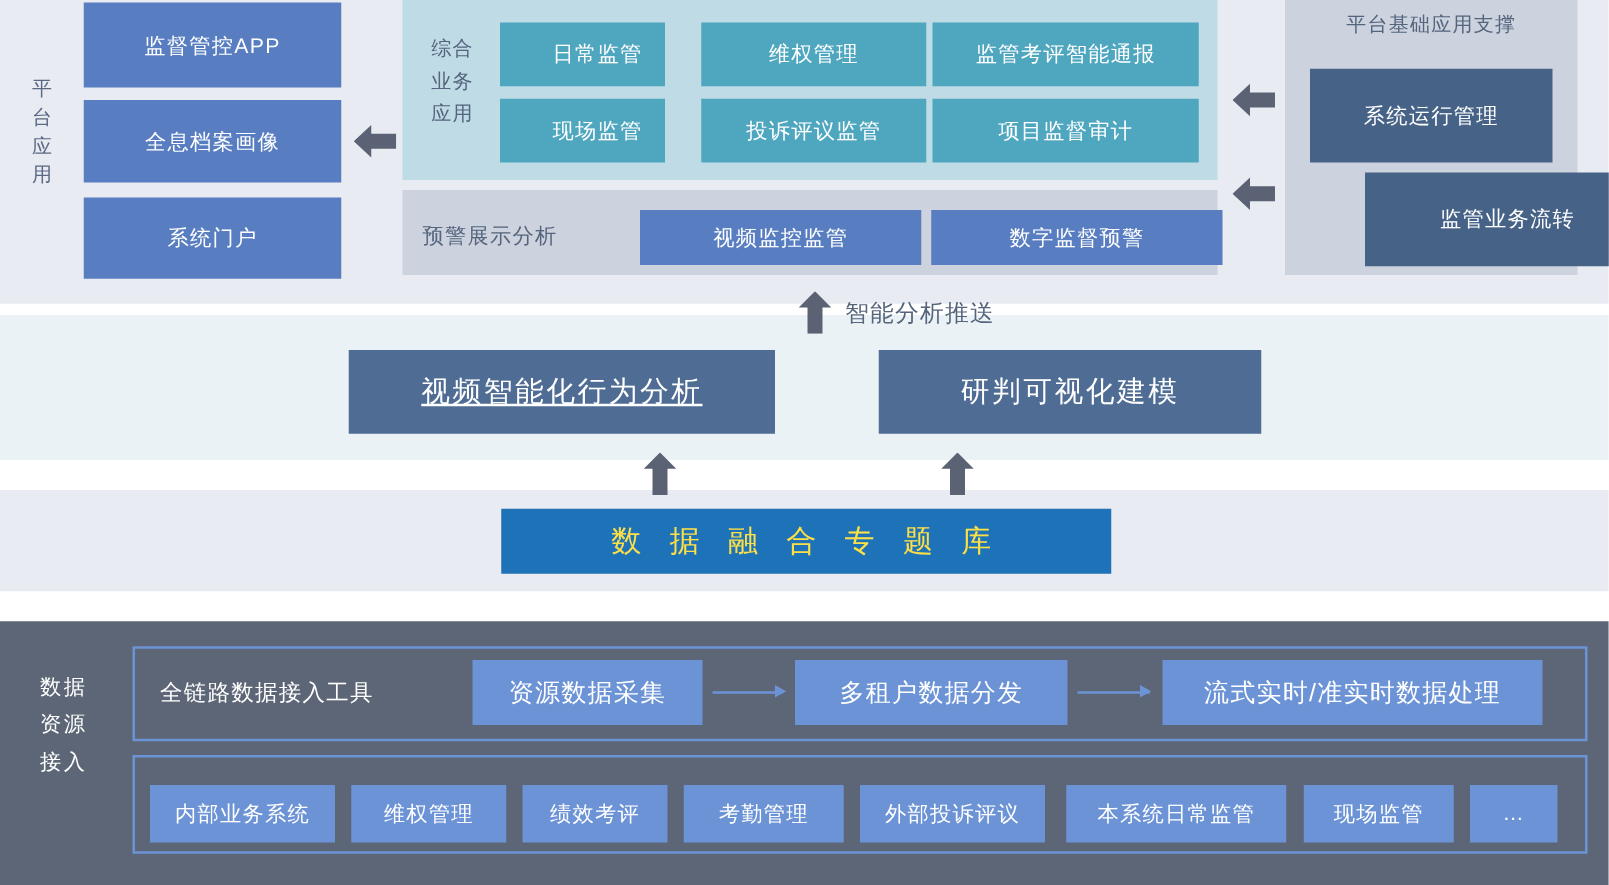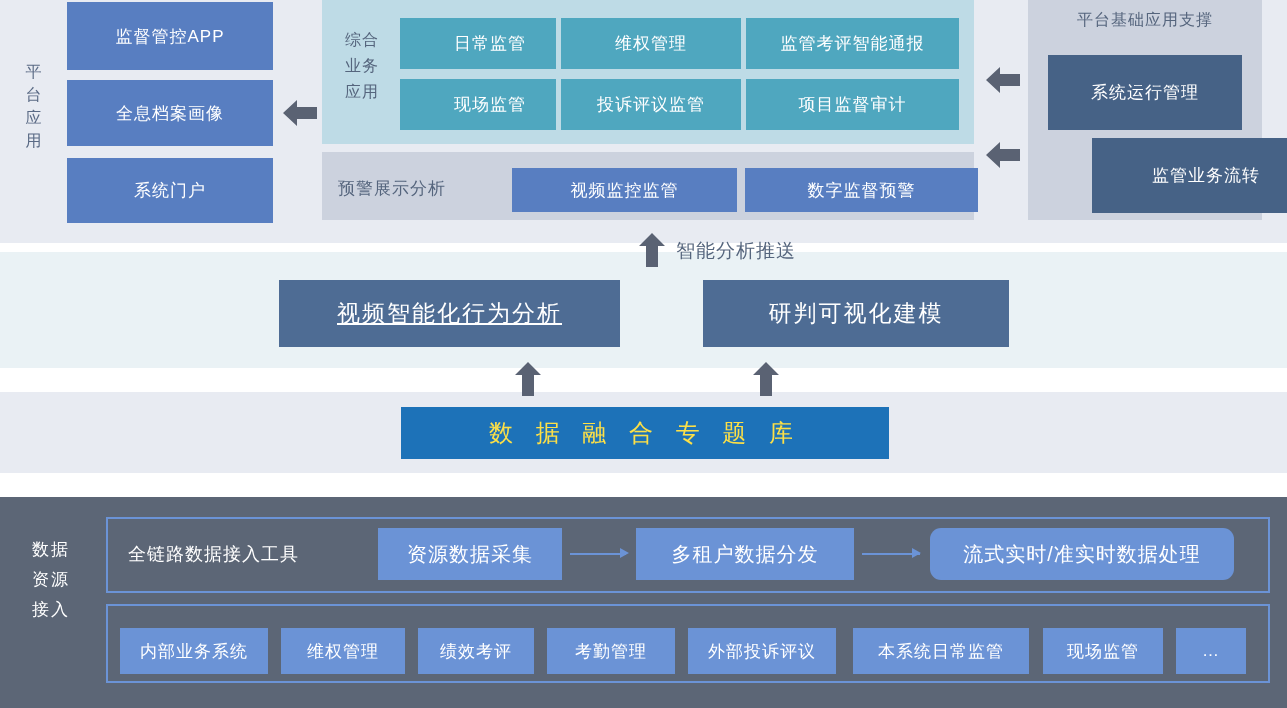--- a/index.html
+++ b/index.html
@@ -30,21 +30,21 @@
   #panel-biz{
     position:absolute;left:322px;top:0;width:652px;height:144px;
     background:#bedbe6;
   }
   #biz-vlabel{left:336px;top:27px;width:52px;color:#55657d;font-size:16px;line-height:26px;}
   .teal-box{
     position:absolute;background:#4fa7bf;color:#ffffff;
     display:flex;align-items:center;justify-content:center;
     font-size:17px;letter-spacing:1px;text-align:center;box-sizing:border-box;
   }
-  .tcol1{left:400px;width:156px;padding-left:24px;}
+  .tcol1{left:400px;width:132px;padding-left:24px;}
   .tcol2{left:561px;width:180px;}
   .tcol3{left:746px;width:213px;}
   .trow1{top:18px;height:51px;}
   .trow2{top:79px;height:51px;}
 
   
   #panel-warn{
     position:absolute;left:322px;top:152px;width:652px;height:68px;
     background:#ccd2de;
   }
@@ -120,21 +120,21 @@
   #pipeline-title{
     position:absolute;left:128px;top:542px;color:#ffffff;font-size:18px;letter-spacing:1px;
   }
   .pipe-box{
     position:absolute;background:#6b93d6;color:#ffffff;
     display:flex;align-items:center;justify-content:center;
     font-size:20px;letter-spacing:1px;text-align:center;top:528px;height:52px;
   }
   #pipe-1{left:378px;width:184px;}
   #pipe-2{left:636px;width:218px;}
-  #pipe-3{left:930px;width:304px;border-radius:11px;}
+  #pipe-3{left:930px;width:304px;}
   .thin-arrow{position:absolute;top:553px;height:2px;background:#6b93d6;}
   #thin-arrow-1{left:570px;width:56px;}
   #thin-arrow-2{left:862px;width:58px;}
   .thin-head{
     position:absolute;top:548px;width:0;height:0;
     border-top:5px solid transparent;border-bottom:5px solid transparent;
     border-left:9px solid #6b93d6;
   }
   #thin-head-1{left:620px;}
   #thin-head-2{left:912px;}

